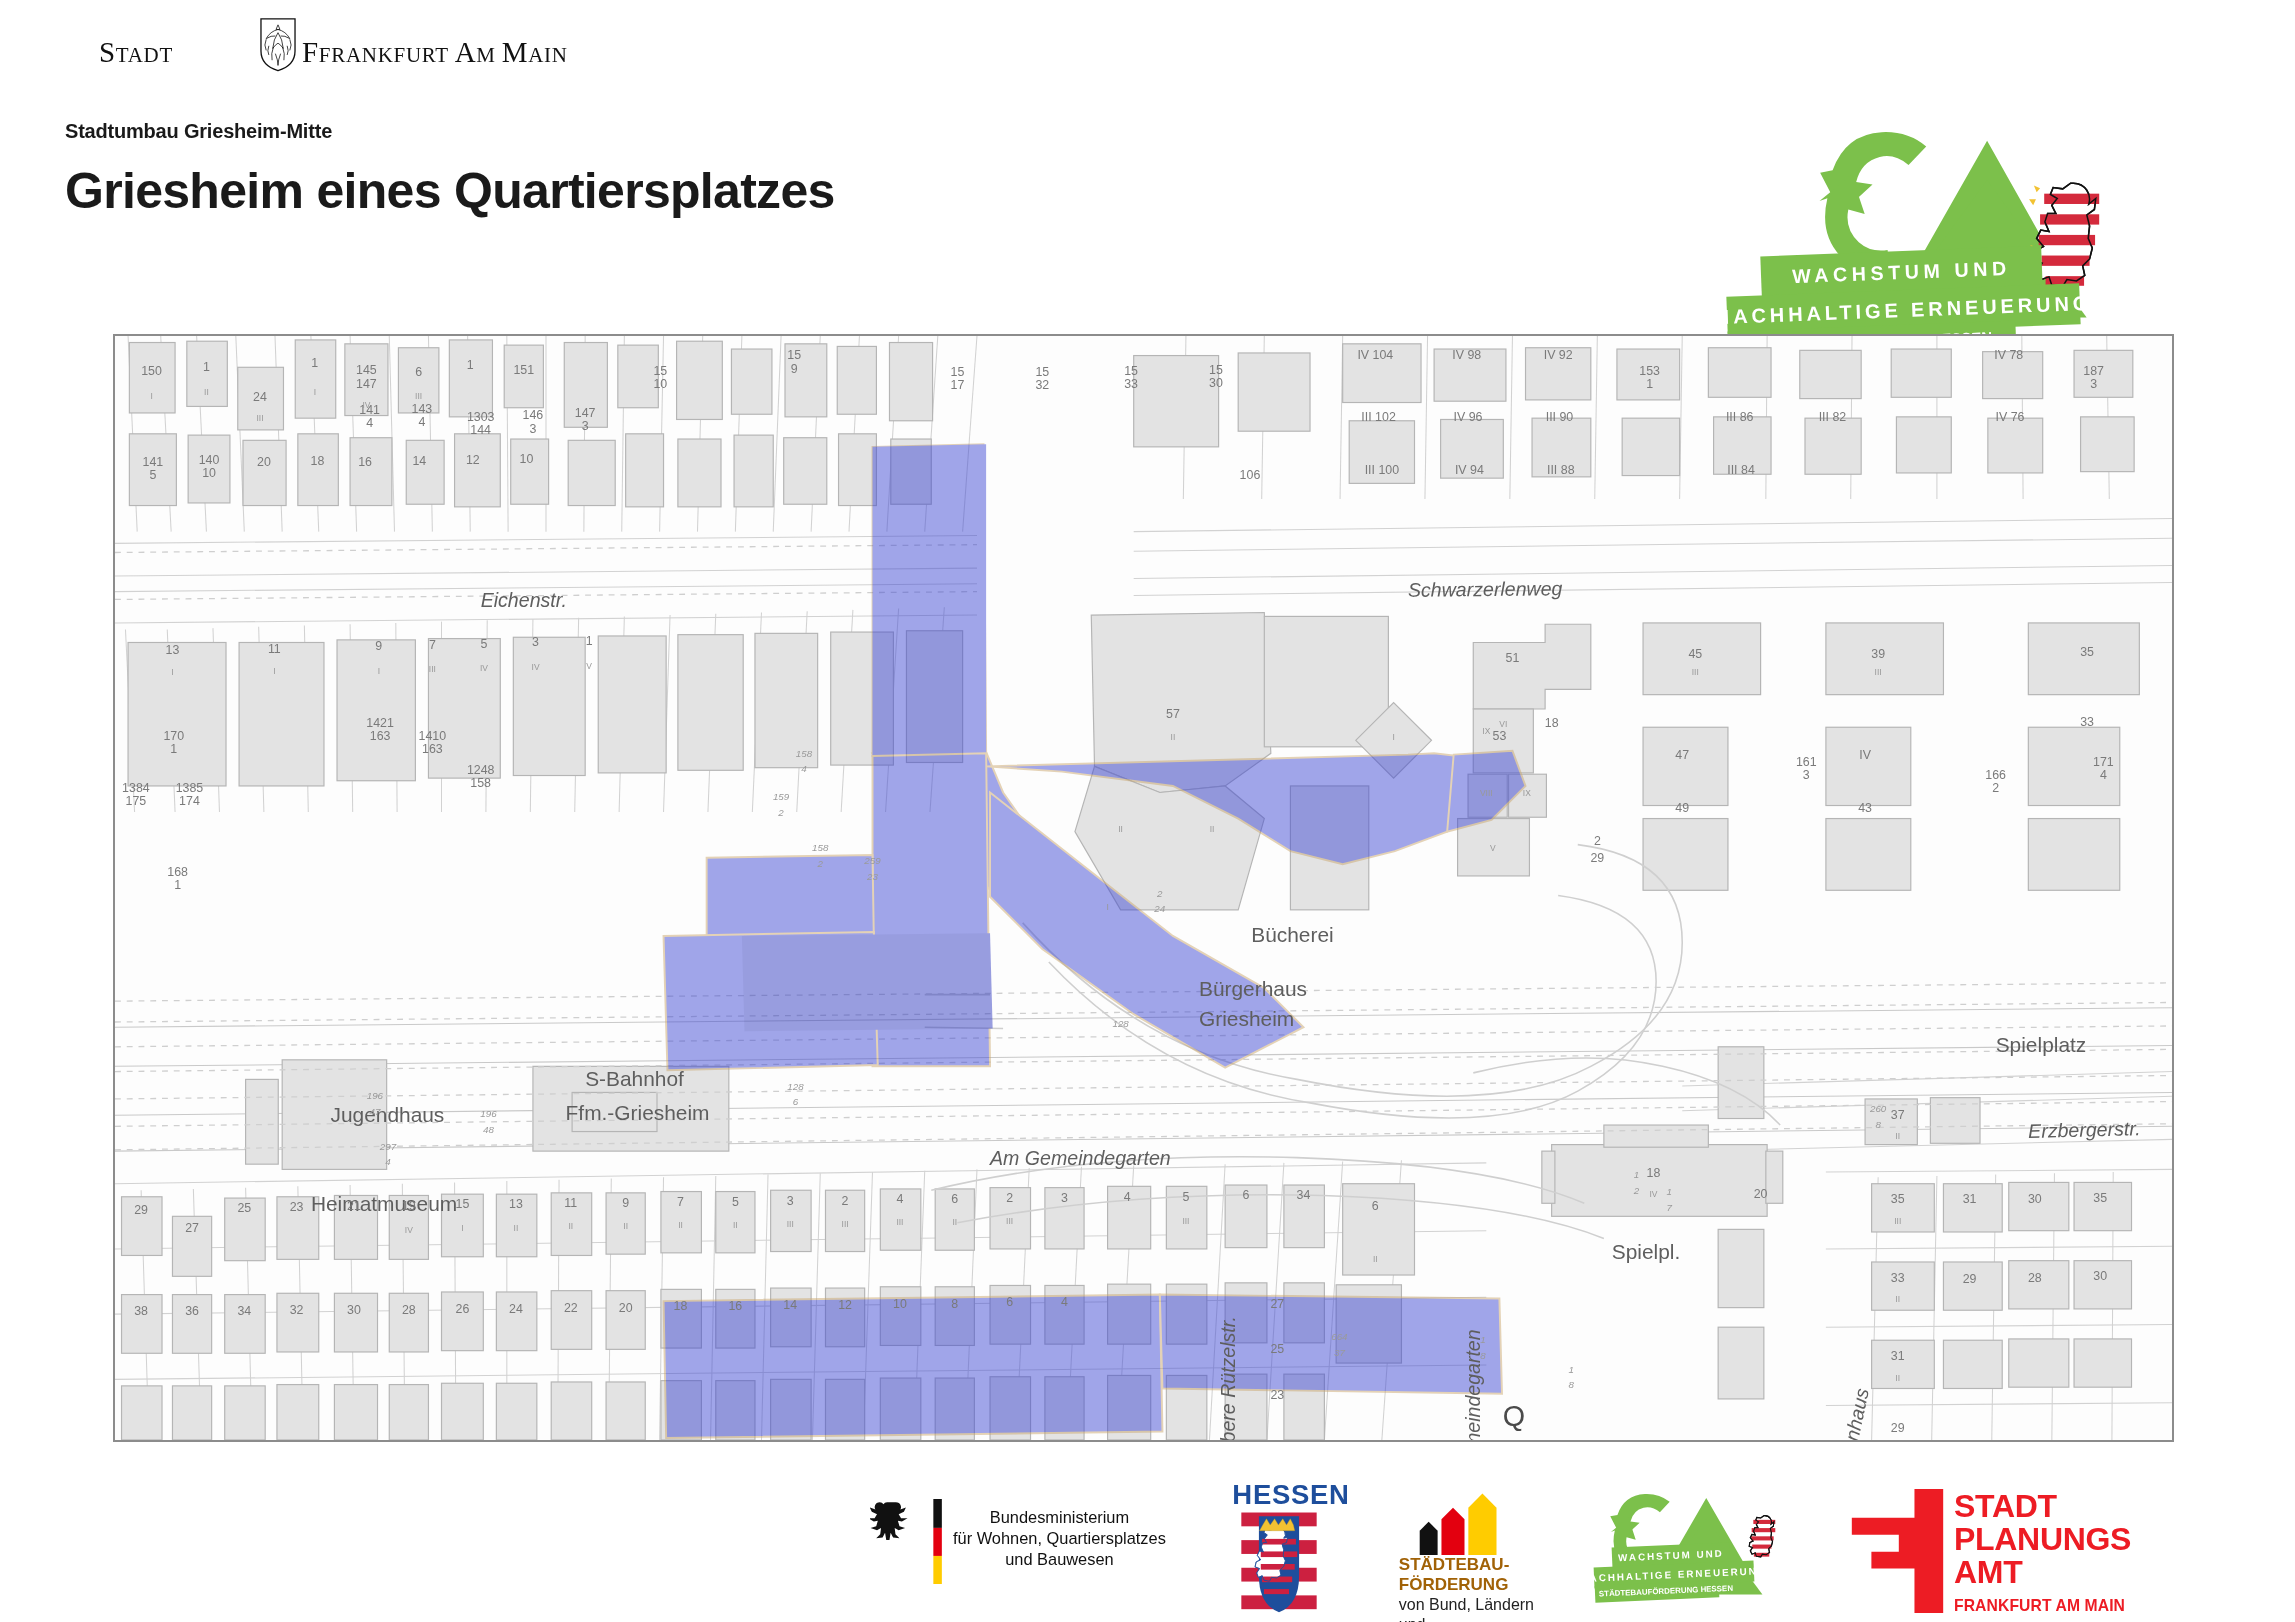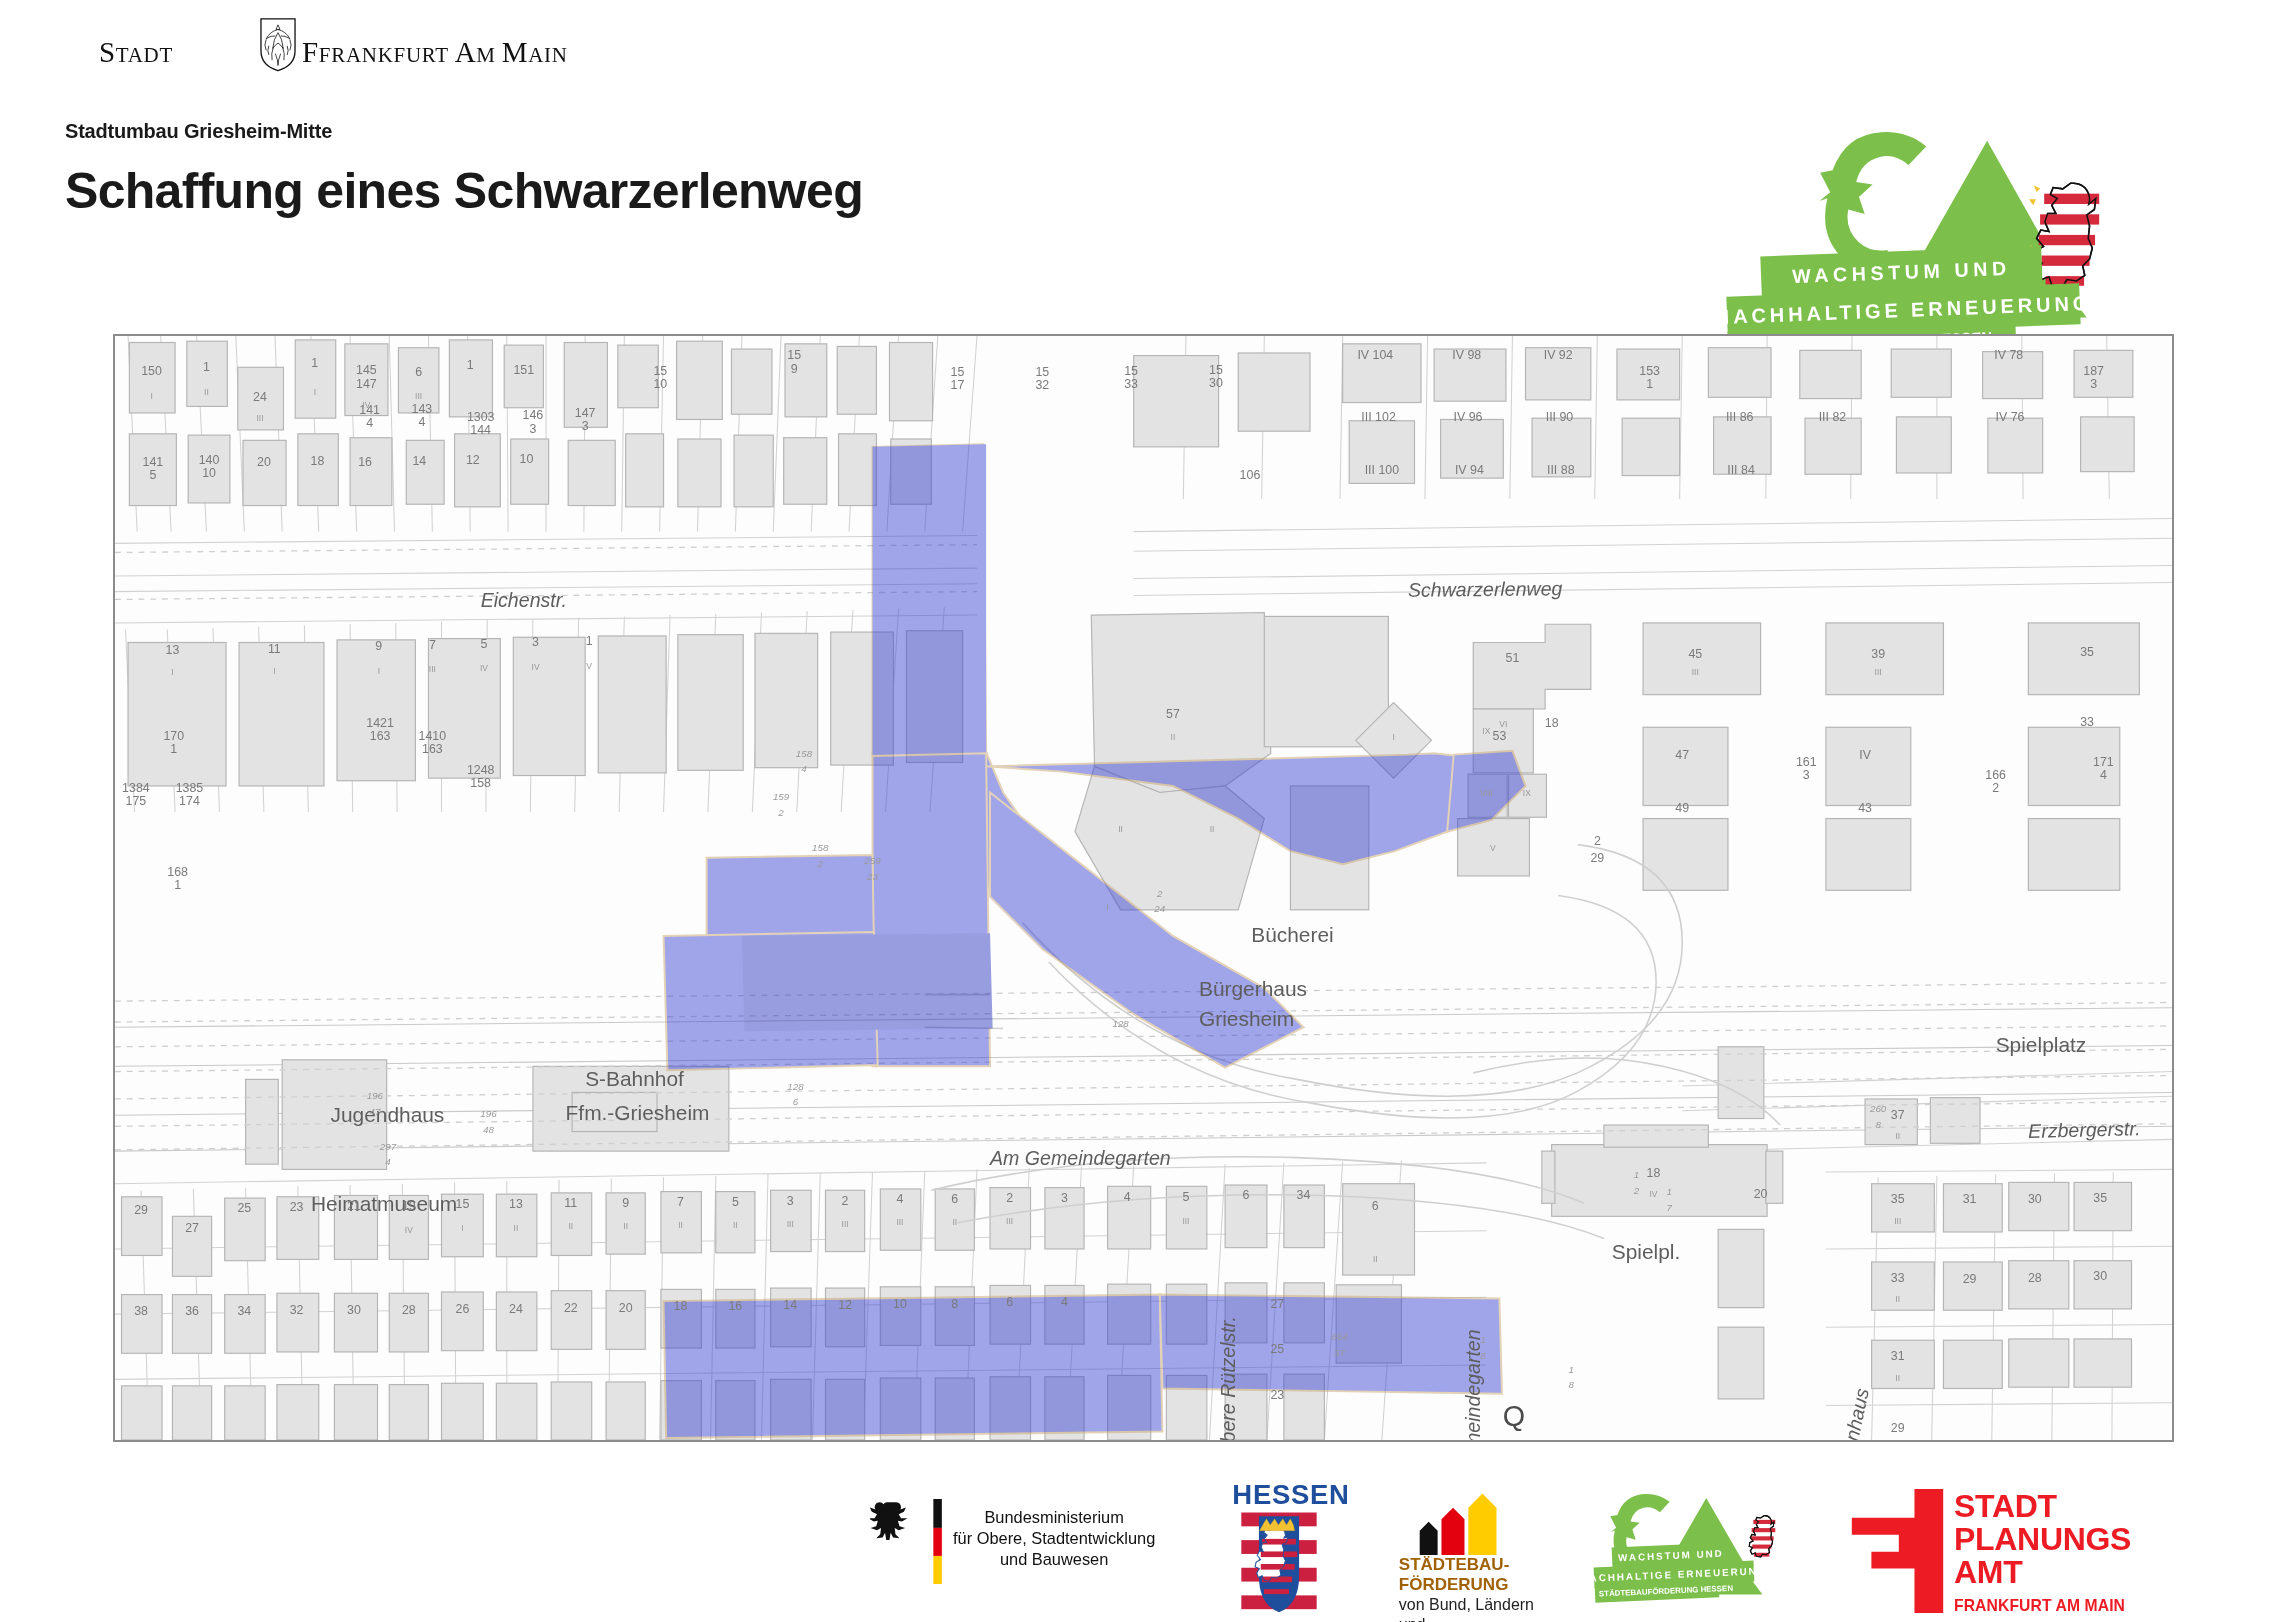--- a/index.html
+++ b/index.html
@@ -90,21 +90,21 @@
       <path d="M11 34 q-4 9 0 17 M47 34 q4 9 0 17"></path>
       <path d="M15 44 q-3 8 0 14 M43 44 q3 8 0 14"></path>
     </g>
   </svg>
   <div class="word w2 smallcaps">
     <span class="c">F</span><span class="s">FRANKFURT</span><span class="s">&nbsp;</span><span class="c">A</span><span class="s">M</span><span class="s">&nbsp;</span><span class="c">M</span><span class="s">AIN</span>
   </div>
 </div>
 
 <div id="subtitle">Stadtumbau Griesheim-Mitte</div>
-<div id="maintitle">Schaffung eines Schwarzerlenweg</div>
+<div id="maintitle">Griesheim eines Quartiersplatzes</div>
 
 <div id="wachstum">
   <svg viewBox="0 0 640 400" style="position:absolute;left:0;top:0;width:419px;height:262px;">
 
     <g>
       <path class="wl-green" d="M172 75 q20 -55 75 -58 q40 -2 68 22 l-27 28 q-22 -18 -44 -12 q-28 7 -36 38 l25 4 l-48 44 l-32 -62 z"></path>
       <path class="wl-green" d="M164 118 q-14 60 28 96 q30 26 68 22 l-4 -39 q-26 4 -44 -12 q-22 -20 -16 -50 l25 7 l-20 -60 l-49 40 z"></path>
     </g>
 
     <g>
@@ -785,21 +785,21 @@
         <path d="M55 8 q9 0 12 8 q2 6 -1 10 l14 -5 l-5 11 l-13 6 l6 10 h16 l-14 8 l-10 -2 l4 14 l14 4 l-16 6 l-10 -6 l2 16 l10 10 l-16 -2 l-6 -12 l-3 18 h-8 l-3 -18 l-6 12 l-16 2 l10 -10 l2 -16 l-10 6 l-16 -6 l14 -4 l4 -14 l-10 2 l-14 -8 h16 l6 -10 l-13 -6 l-5 -11 l14 5 q-3 -4 -1 -10 q3 -8 12 -8 q6 0 9 5 q3 -5 9 -5z" transform="translate(8,0) scale(0.85)"></path>
       </g>
     </svg>
     <svg viewBox="0 0 10 100" style="position:absolute;left:63px;top:17px;width:9.2px;height:85px;">
       <rect x="0" y="0" width="10" height="34" fill="#111"></rect>
       <rect x="0" y="34" width="10" height="33" fill="#e3000f"></rect>
       <rect x="0" y="67" width="10" height="33" fill="#ffcc00"></rect>
     </svg>
     <div class="txt">
       <div>Bundesministerium</div>
-      <div>für Obere, Stadtentwicklung</div>
+      <div>für Wohnen, Quartiersplatzes</div>
       <div>und Bauwesen</div>
     </div>
   </div>
 
   <div class="flogo" id="hessen">
     <div class="hname">HESSEN</div>
     <svg viewBox="0 0 120 180" style="position:absolute;left:15.7px;top:27.5px;width:92px;height:113px;">
       <g fill="#cc2040">
         <rect x="0" y="4" width="120" height="22"></rect>
         <rect x="0" y="48" width="120" height="22"></rect>

